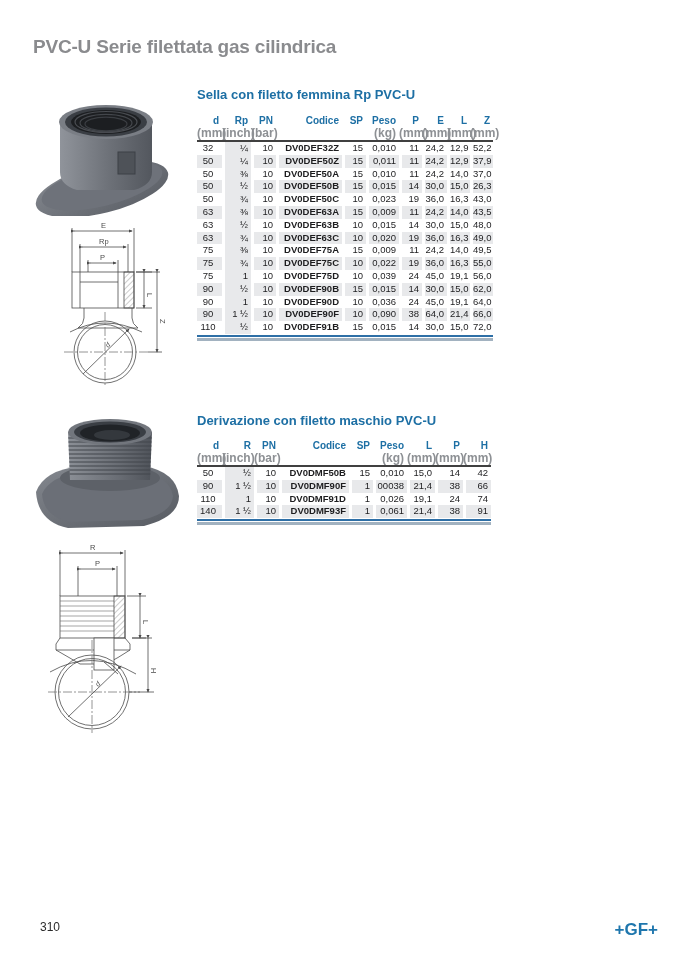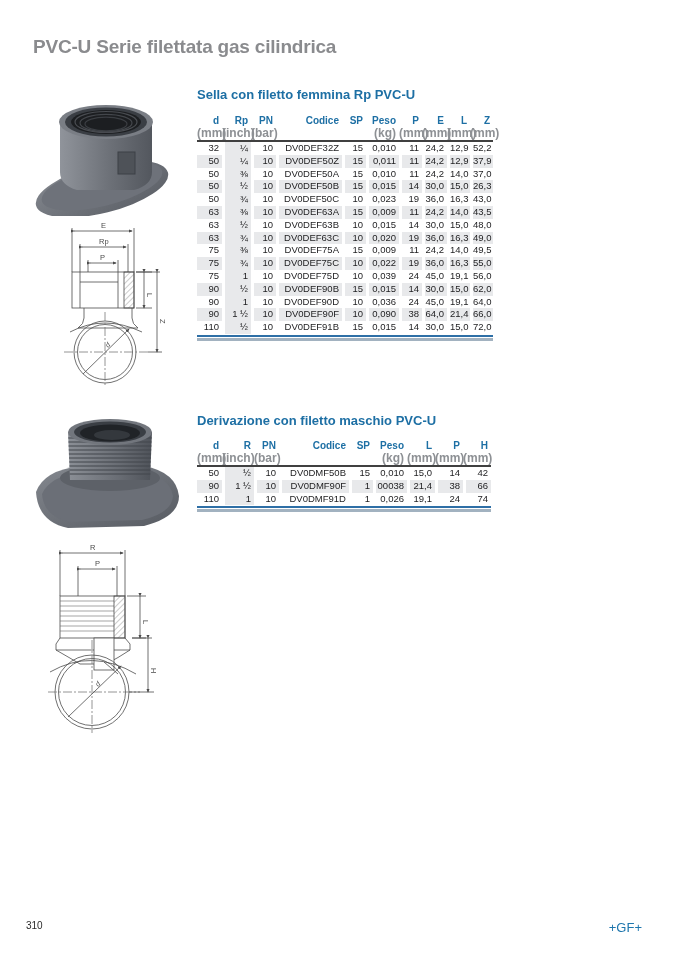--- a/index.html
+++ b/index.html
@@ -17,46 +17,46 @@
   .tbl-wrap.t1{top:111px;width:296px;}
   .tbl-wrap.t2{top:436px;width:294px;}
 
   table.spec{border-collapse:separate;border-spacing:0;table-layout:fixed;width:100%;}
   table.spec th,table.spec td{white-space:nowrap;text-align:right;padding:0 3px 0 0;overflow:visible;}
   table.spec thead th.lbl{color:#1d6fa4;font-weight:bold;font-size:10px;height:15px;vertical-align:bottom;}
   table.spec thead th.unit{color:#8d9094;font-weight:bold;font-size:12px;height:12px;
                            vertical-align:top;border-bottom:2px solid #404040;}
   table.spec tbody td{font-size:9.5px;height:12.8px;line-height:12.8px;color:#1d1d1f;
                       border-left:3px solid #fff;}
-  table.spec tbody td:first-child{border-left:none;}
+  table.spec tbody td:first-child{border-left:none;text-align:center;}
   table.spec tbody tr:nth-child(even) td{background:#e8e9eb;}
   table.spec tbody td:nth-child(2){background:#e8e9eb;}
-  table.spec tbody td:nth-child(4){font-weight:normal;}
+  table.spec tbody td:nth-child(4){font-weight:bold;}
 
   
   .t1 col.c0{width:25px}.t1 col.c1{width:29px}.t1 col.c2{width:25px}.t1 col.c3{width:66px}
   .t1 col.c4{width:24px}.t1 col.c5{width:33px}.t1 col.c6{width:23px}.t1 col.c7{width:25px}
   .t1 col.c8{width:23px}.t1 col.c9{width:23px}
   .t2 col.c0{width:25px}.t2 col.c1{width:32px}.t2 col.c2{width:25px}.t2 col.c3{width:70px}
   .t2 col.c4{width:24px}.t2 col.c5{width:34px}.t2 col.c6{width:28px}.t2 col.c7{width:28px}
   .t2 col.c8{width:28px}
 
   .rule-blue{height:2px;background:#2e6fa6;margin-top:1px;}
   .rule-steel{height:3px;background:#a2b2c0;margin-top:1px;}
 
   .photo{position:absolute;}
   .photo.p1{left:30px;top:88px;}
   .photo.p2{left:26px;top:416px;}
 
   .drawing{position:absolute;}
   .drawing.d1{left:50px;top:216px;}
   .drawing.d2{left:40px;top:540px;}
 
-  .footer-page{position:absolute;left:26px;top:920px;font-size:10px;color:#2b2b2b;}
-  .footer-logo{position:absolute;right:56px;top:920px;font-size:13px;font-weight:normal;color:#1e76ad;}
+  .footer-page{position:absolute;left:40px;top:920px;font-size:12px;color:#2b2b2b;}
+  .footer-logo{position:absolute;right:40px;top:920px;font-size:17px;font-weight:bold;color:#1e76ad;}
 
   svg text{font-family:"Liberation Sans",sans-serif;}
   .dimtxt{font-size:7.5px;fill:#4b4b4b;}
   .dimtxt-i{font-size:7px;font-style:italic;fill:#4b4b4b;}
 </style>
 </head>
 <body>
 
 <div class="page">
 
@@ -480,20 +480,31 @@
             <td>110</td>
             <td>1</td>
             <td>10</td>
             <td>DV0DMF91D</td>
             <td>1</td>
             <td>0,026</td>
             <td>19,1</td>
             <td>24</td>
             <td>74</td>
           </tr>
+          <tr>
+            <td>140</td>
+            <td>1 ½</td>
+            <td>10</td>
+            <td>DV0DMF93F</td>
+            <td>1</td>
+            <td>0,061</td>
+            <td>21,4</td>
+            <td>38</td>
+            <td>91</td>
+          </tr>
         </tbody>
       </table>
     <div class="rule-blue"></div>
     <div class="rule-steel"></div>
   </div>
 
   <div class="drawing d2">
     <svg width="130" height="195" viewBox="0 0 130 195">
       <g stroke="#4b4b4b" stroke-width="0.8" fill="none">
 

